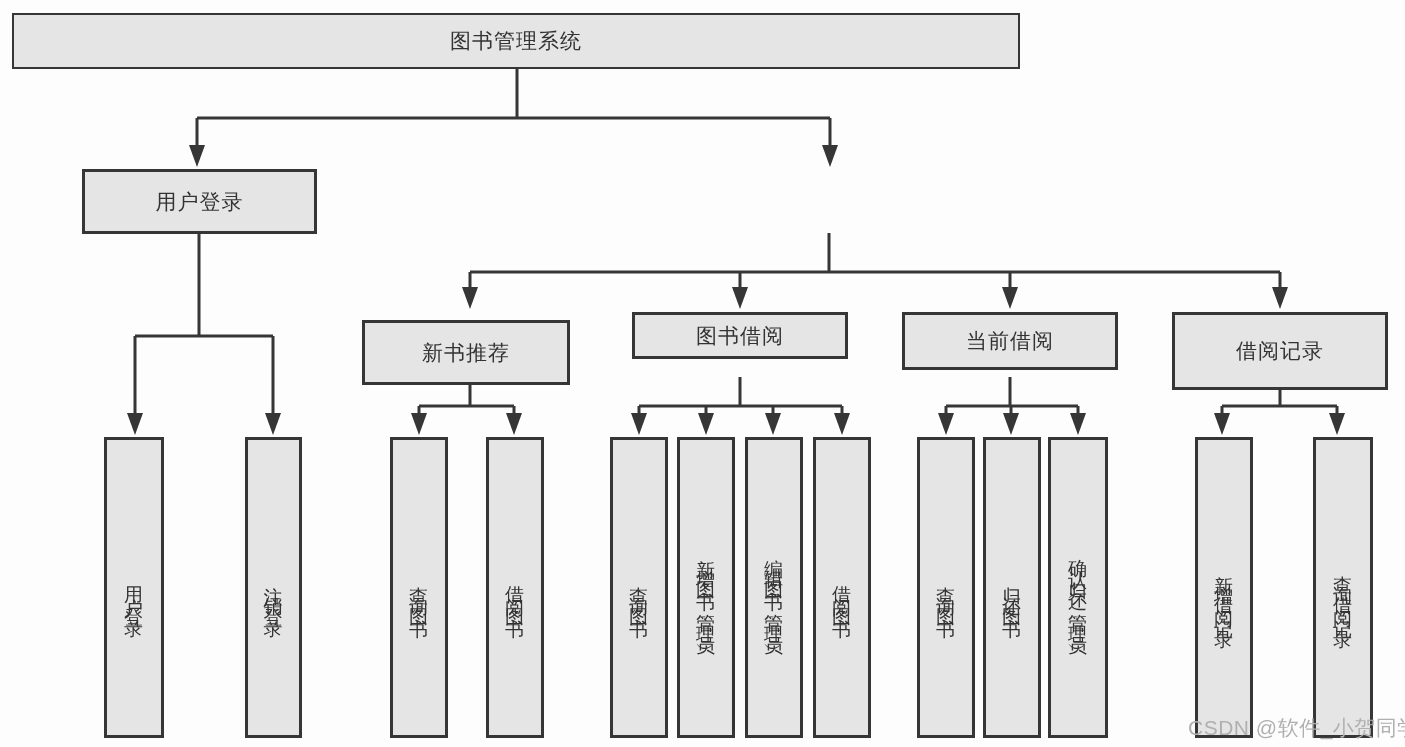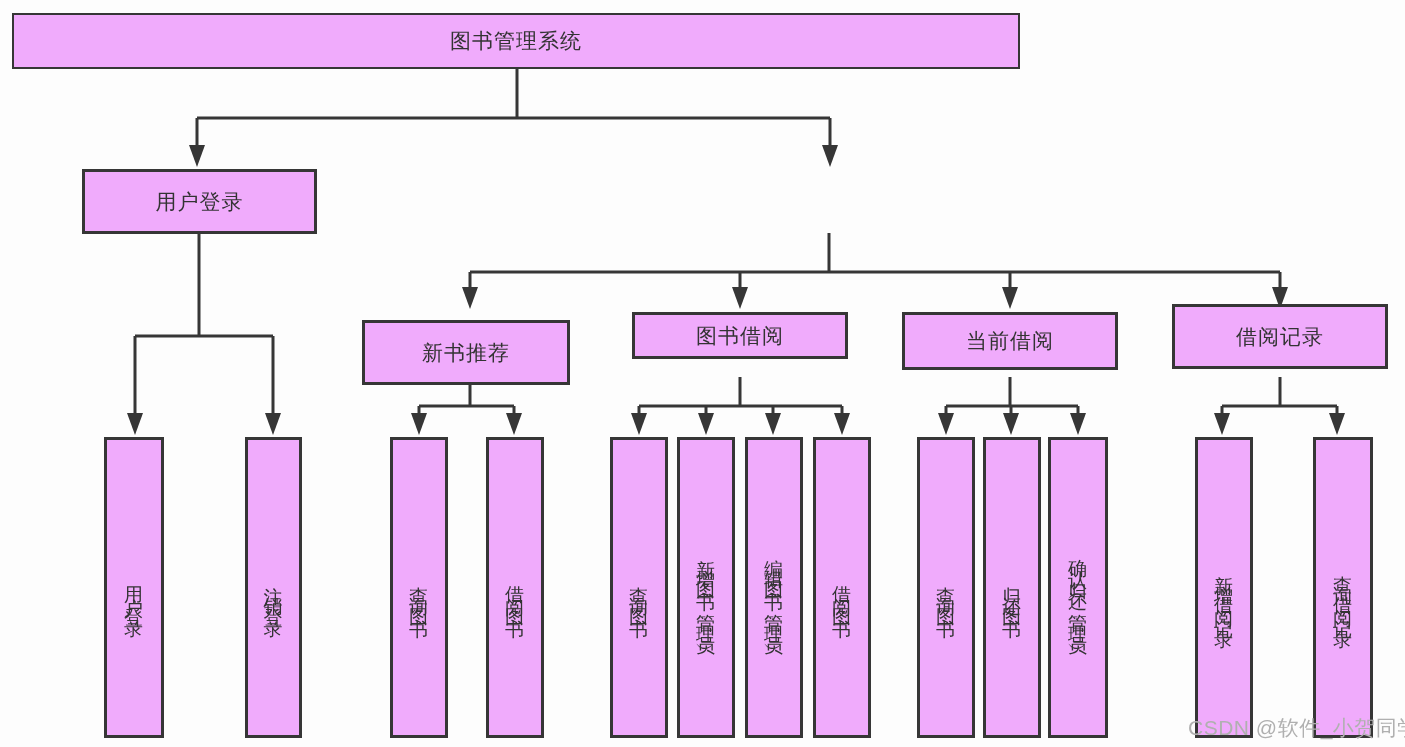--- a/index.html
+++ b/index.html
@@ -6,21 +6,21 @@
   .stage {
     position:relative; width:1405px; height:747px;
     background:#fdfdfd; overflow:hidden;
     font-family:"Liberation Sans", sans-serif; color:#333333;
   }
   .connectors { position:absolute; left:0; top:0; z-index:1; }
   .connectors path { stroke:#363636; stroke-width:3; fill:none; }
   .connectors polygon { fill:#363636; stroke:none; }
   .box {
     position:absolute; box-sizing:border-box; z-index:2;
-    background:#f0abfc; border:3px solid #363636;
+    background:#e5e5e5; border:3px solid #363636;
     display:flex; align-items:center; justify-content:center;
     text-align:center;
   }
   .root   { border-width:2px; font-size:21px; letter-spacing:1px; }
   .branch { font-size:21px; letter-spacing:1px; }
   .leaf   {
     writing-mode:vertical-rl; text-orientation:mixed;
     font-size:19px; line-height:1; letter-spacing:11px;
     padding-top:11px; 
   }
@@ -70,21 +70,21 @@
     <polygon points="1329,413 1345,413 1337,435"></polygon>
   </svg>
 
   <div class="box root" style="left:12px; top:13px; width:1008px; height:56px;">图书管理系统</div>
 
   <div class="box branch" style="left:82px; top:169px; width:235px; height:65px;">用户登录</div>
 
   <div class="box branch" style="left:362px; top:320px; width:208px; height:65px;">新书推荐</div>
   <div class="box branch" style="left:632px; top:312px; width:216px; height:47px;">图书借阅</div>
   <div class="box branch" style="left:902px; top:312px; width:216px; height:58px;">当前借阅</div>
-  <div class="box branch" style="left:1172px; top:304px; width:216px; height:65px;">借阅记录</div>
+  <div class="box branch" style="left:1172px; top:312px; width:216px; height:78px;">借阅记录</div>
 
   <div class="box leaf" style="left:104px; top:437px; width:60px; height:301px;">用户登录</div>
   <div class="box leaf" style="left:245px; top:437px; width:57px; height:301px;">注销登录</div>
 
   <div class="box leaf" style="left:390px; top:437px; width:58px; height:301px;">查询图书</div>
   <div class="box leaf" style="left:486px; top:437px; width:58px; height:301px;">借阅图书</div>
 
   <div class="box leaf" style="left:610px; top:437px; width:58px; height:301px;">查询图书</div>
   <div class="box leaf" style="left:677px; top:437px; width:58px; height:301px;">新增图书（管理员）</div>
   <div class="box leaf" style="left:745px; top:437px; width:58px; height:301px;">编辑图书（管理员）</div>

